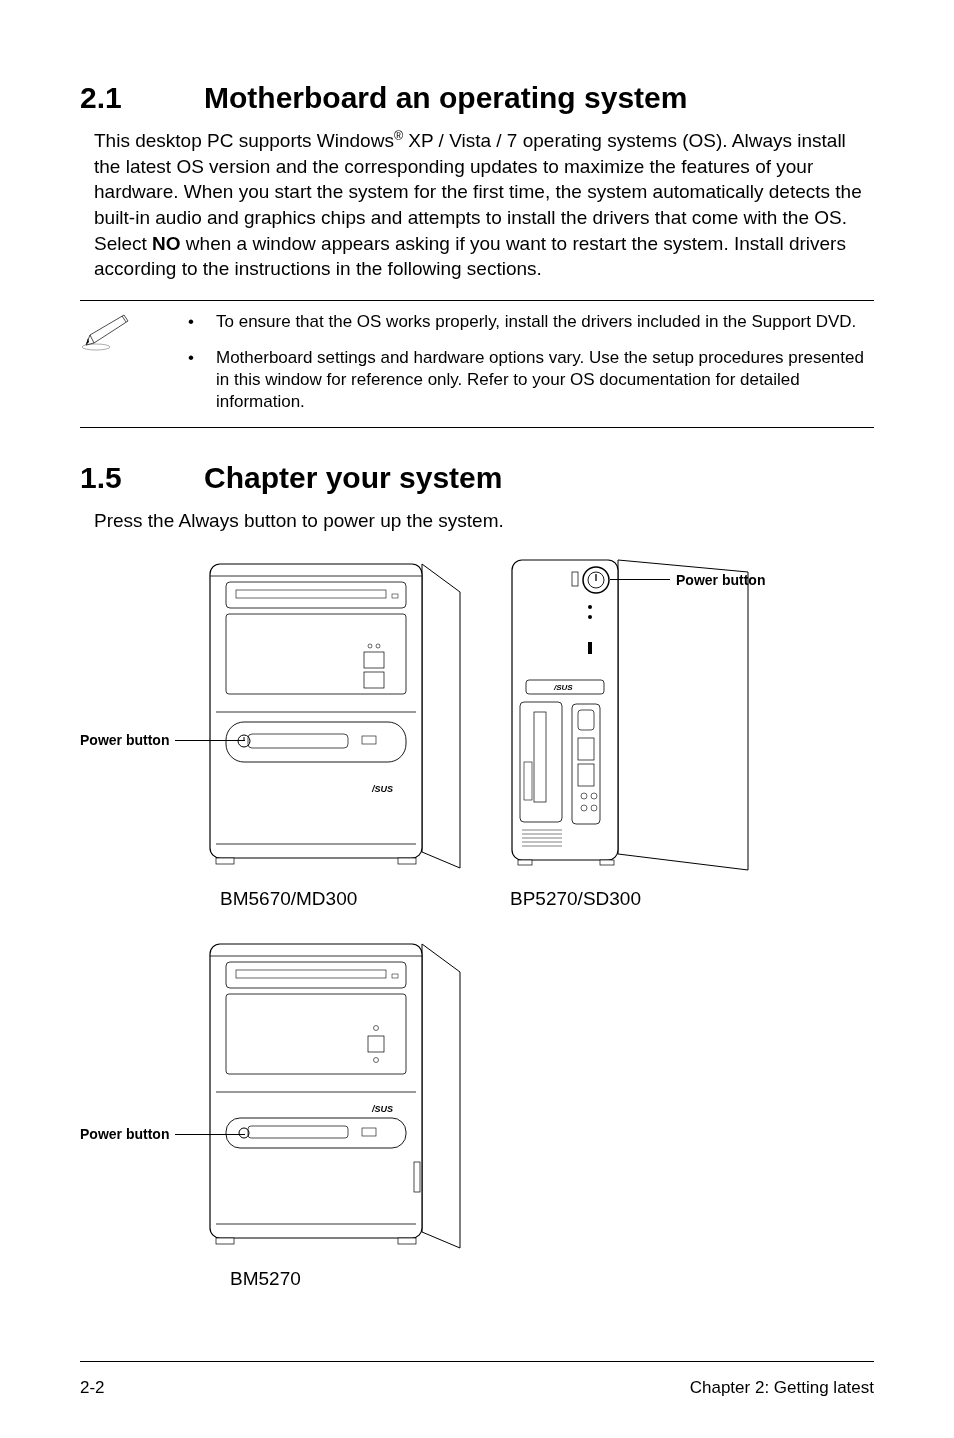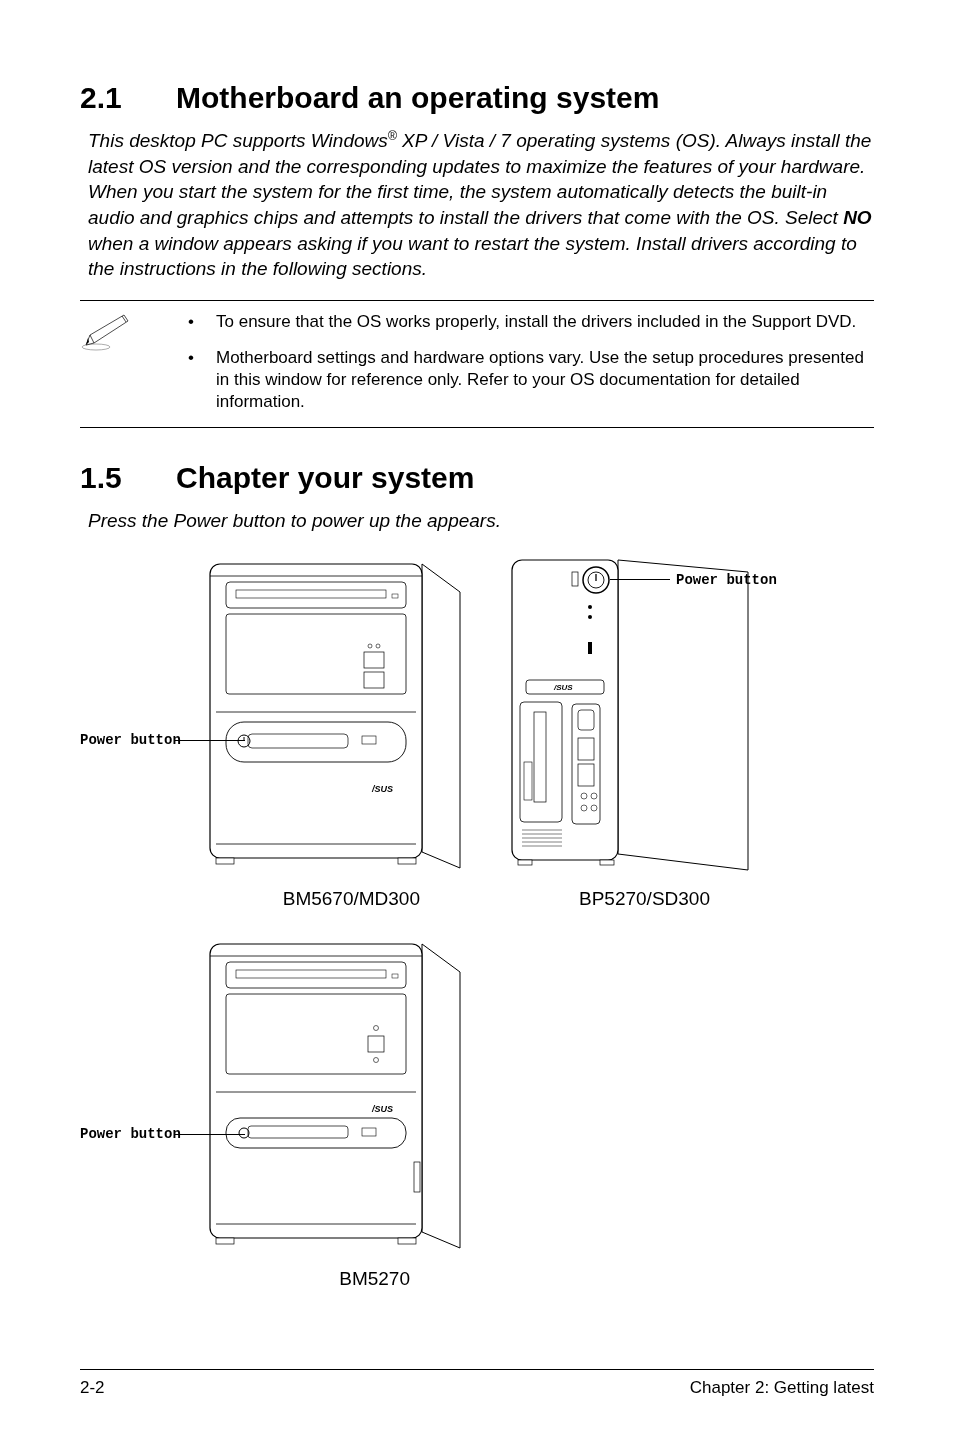--- a/index.html
+++ b/index.html
@@ -17,30 +17,30 @@
       padding: 80px 80px 0 80px;
       position: relative;
     }
     .section-heading {
       font-family: Arial, Helvetica, sans-serif;
       font-size: 30px;
       font-weight: bold;
       line-height: 1.2;
       margin: 0 0 12px 0;
       display: flex;
+      gap: 28px;
     }
     .section-num {
       width: 96px;
       flex: 0 0 96px;
     }
     .body-text {
       font-size: 19px;
       line-height: 1.35;
-      margin: 0 0 18px 8px;
-      font-style: italic;
+      margin: 0 0 18px 14px;
     }
     .sup {
       vertical-align: super;
       font-size: 0.65em;
       line-height: 0;
     }
     .note-table {
       display: flex;
       align-items: flex-start;
       border-top: 1px solid #000;
@@ -72,37 +72,36 @@
     .note-text { flex: 1; }
     .figures-area {
       position: relative;
       height: 870px;
     }
     .label-small {
       position: absolute;
       font-size: 14px;
       font-weight: bold;
       white-space: nowrap;
-      font-family: Liberation Mono, monospace;
     }
     .fig-caption {
       position: absolute;
       font-size: 19px;
-      text-align: right;
+      text-align: left;
     }
     .footer {
       position: absolute;
       bottom: 40px;
       left: 80px;
       right: 80px;
       border-top: 1px solid #000;
       font-size: 17px;
       display: flex;
       justify-content: space-between;
-      padding-top: 8px;
+      padding-top: 16px;
     }
     
     .pen-icon {
       width: 50px;
       height: 42px;
     }
     
     .leader {
       position: absolute;
       height: 1px;
@@ -144,21 +143,21 @@
           <span class="note-text">Motherboard settings and hardware options vary. Use the setup procedures presented in this window for reference only. Refer to your OS documentation for detailed information.</span>
         </li>
       </ul>
     </div>
   </div>
 
   <h2 class="section-heading" style="margin-top:32px;">
     <span class="section-num">1.5</span>
     <span>Chapter your system</span>
   </h2>
-  <p class="body-text">Press the Power button to power up the appears.</p>
+  <p class="body-text">Press the Always button to power up the system.</p>
 
   <div class="figures-area">
 
     <svg style="position:absolute; left:112px; top:0; width:280px; height:330px;" viewBox="0 0 280 330">
 
       <polygon points="230,12 268,40 268,316 230,300" fill="#fff" stroke="#000" stroke-width="1"></polygon>
 
       <rect x="18" y="12" width="212" height="294" rx="10" ry="10" fill="#fff" stroke="#000" stroke-width="1.2"></rect>
 
       <line x1="18" y1="24" x2="230" y2="24" stroke="#000" stroke-width="0.8"></line>

